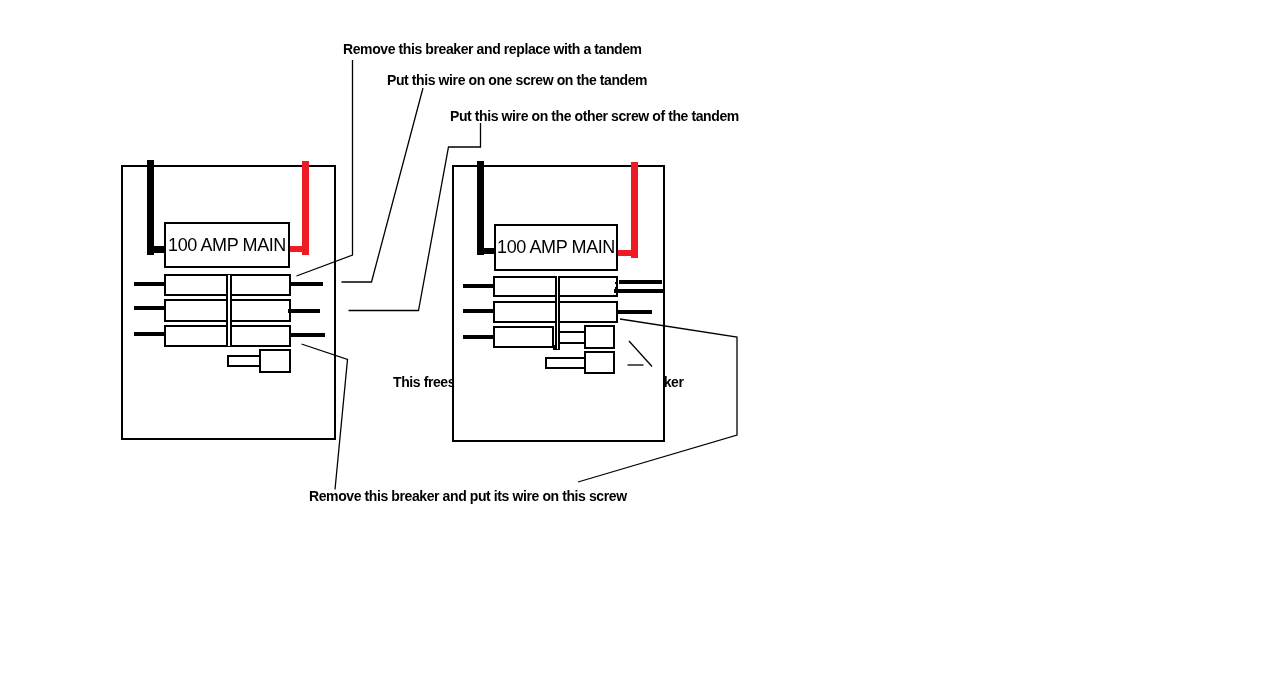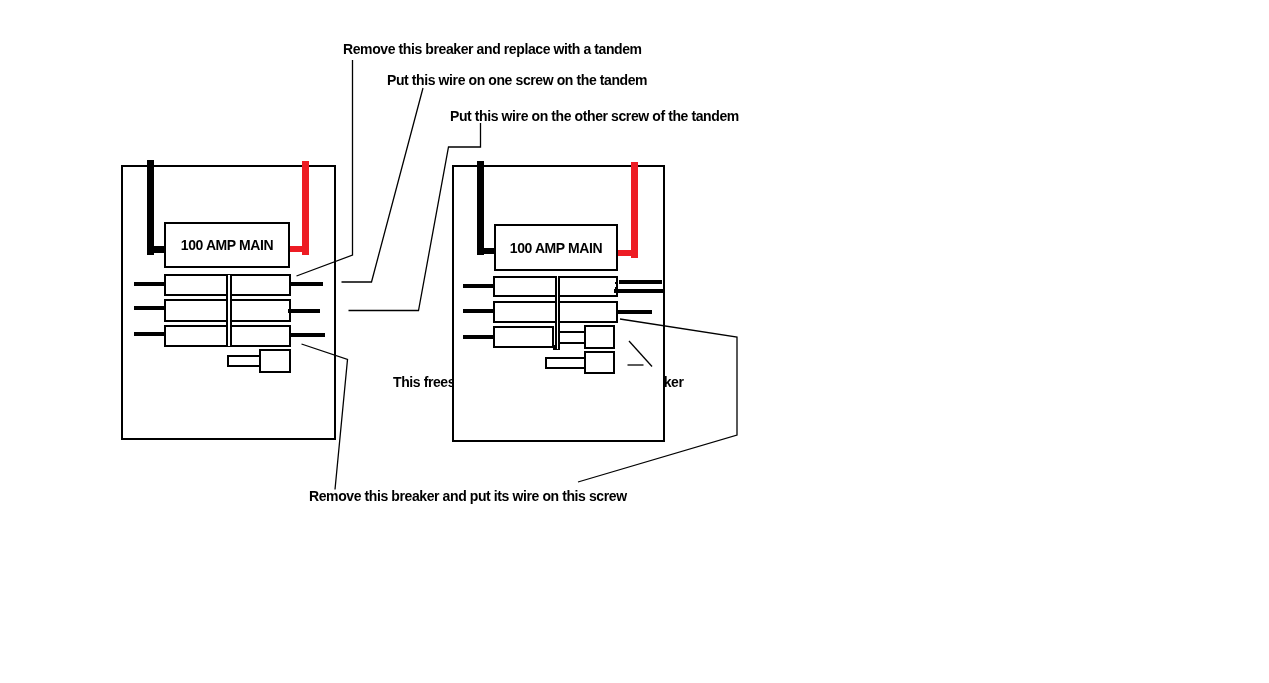--- a/index.html
+++ b/index.html
@@ -55,22 +55,22 @@
     z-index: 6;
   }
 
   .mainbox {
     position: absolute;
     border: 2px solid #000000;
     background: #ffffff;
     display: flex;
     align-items: center;
     justify-content: center;
-    font-size: 14px;
-    font-weight: bold;
+    font-size: 18px;
+    font-weight: normal;
     letter-spacing: -0.4px;
     color: #000000;
     z-index: 4;
     text-align: center;
   }
 
   .mark {
     position: absolute;
     background: #000000;
   }

